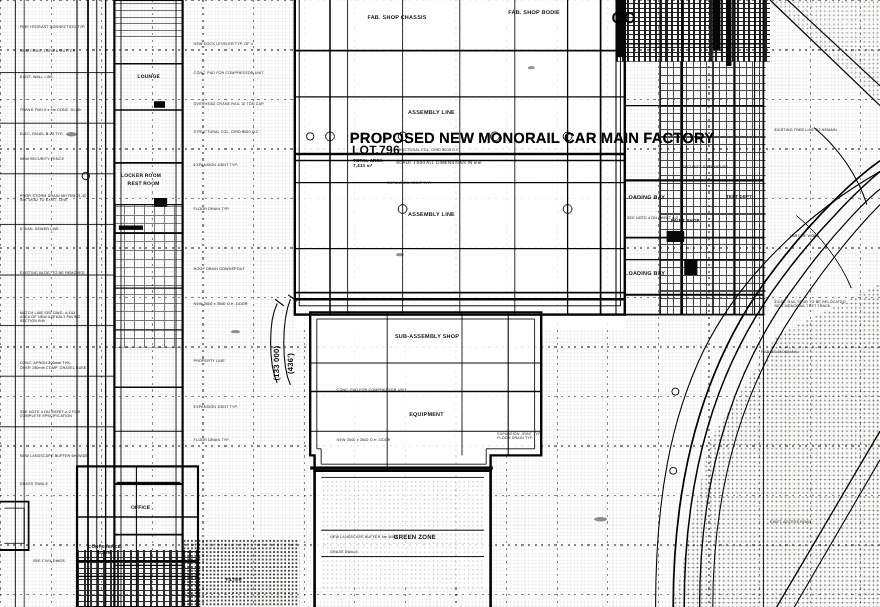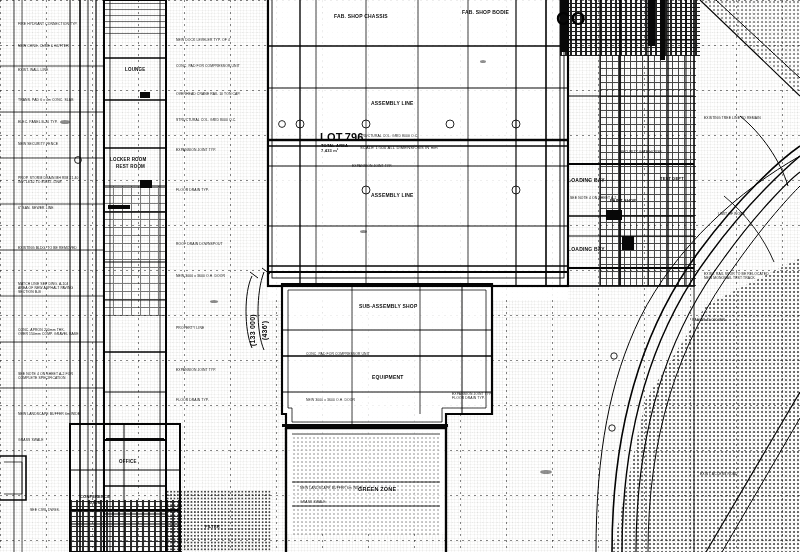--- a/index.html
+++ b/index.html
@@ -72,21 +72,21 @@
   .rot90{transform:rotate(-90deg);transform-origin:left top;}
   .micro{
     position:absolute;color:#151515;font-size:3.4px;line-height:4.2px;
     white-space:pre;letter-spacing:.1px;filter:blur(.2px);
   }
   .title-main{
     font-size:13.5px;font-weight:700;color:#0b0b0b;letter-spacing:.1px;
     text-shadow:0 0 .4px rgba(0,0,0,.5);
   }
   .bigco{
-    font-size:19px;font-weight:700;color:#0b0b0b;letter-spacing:1px;
+    font-size:14px;font-weight:700;color:#0b0b0b;letter-spacing:1px;
   }
   .noise{
     position:absolute;inset:0;
     background-image:radial-gradient(rgba(0,0,0,.18) .5px, transparent .6px);
     background-size:5px 5px;opacity:.30;
   }
   .smudge{position:absolute;background:#222;opacity:.5;border-radius:50%;}
   svg{position:absolute;left:0;top:0;overflow:visible;}
 </style>
 </head>
@@ -262,20 +262,21 @@
       <circle cx="282" cy="124" r="3.4"></circle>
       <circle cx="78" cy="160" r="3.4"></circle>
       <circle cx="614" cy="356" r="3.2"></circle>
       <circle cx="612" cy="428" r="3.2"></circle>
     </g>
   </svg>
 
   <div class="lbl t5 bold blur" style="left:334px;top:13px;">FAB. SHOP CHASSIS</div>
   <div class="lbl t5 bold blur" style="left:462px;top:9px;">FAB. SHOP BODIE</div>
 
+  <div class="lbl title-main" style="left:318px;top:118px;">PROPOSED NEW MONORAIL CAR MAIN FACTORY</div>
   <div class="lbl t11 bold" style="left:320px;top:131px;text-align:right;">LOT.796</div>
   <div class="lbl t4 bold blur" style="left:321px;top:143px;">TOTAL AREA</div>
   <div class="lbl t4 bold blur" style="left:321px;top:148px;">7,433 m²</div>
   <div class="lbl t4 blur" style="left:360px;top:145px;">SCALE 1:500  ALL DIMENSIONS IN mm</div>
 
   <div class="lbl t5 bold blur" style="left:371px;top:100px;">ASSEMBLY LINE</div>
   <div class="lbl t5 bold blur" style="left:371px;top:192px;">ASSEMBLY LINE</div>
 
   <div class="lbl t5 bold blur" style="left:359px;top:303px;">SUB-ASSEMBLY SHOP</div>
   <div class="lbl t5 bold blur" style="left:372px;top:374px;">EQUIPMENT</div>

